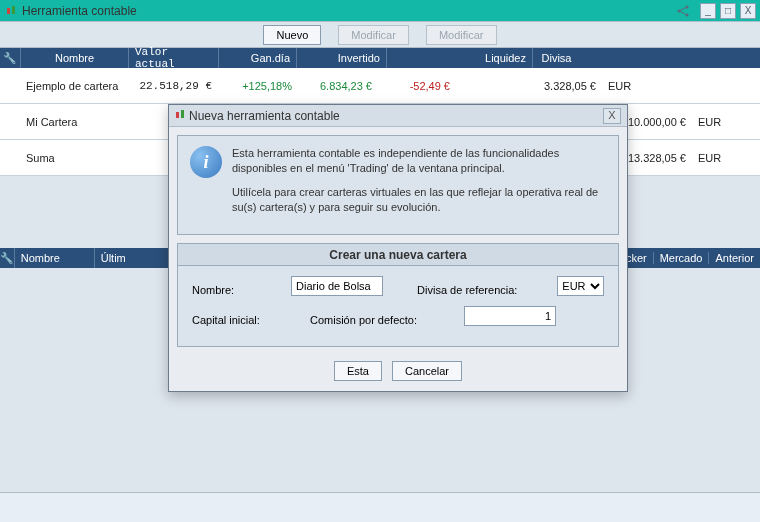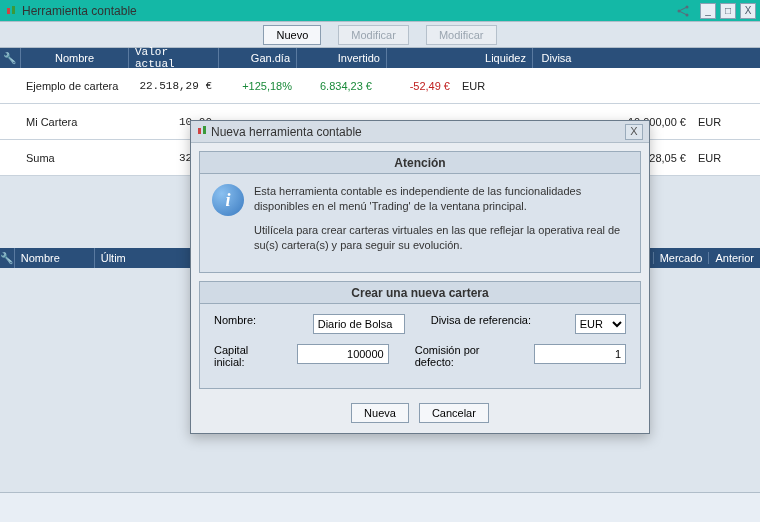--- a/index.html
+++ b/index.html
@@ -39,33 +39,33 @@
   .green { color: #1a8a3a; }
   .red { color: #c02020; }
 
   .sub-header { height: 20px; background: #2a4f7a; display: flex; align-items: center; color: #fff; font-size: 11px; margin-top: 72px; }
   .sub-header .th2 { border-left: 1px solid #5a7aa0; height: 100%; display: flex; align-items: center; padding: 0 6px; }
   .sub-right { margin-left: auto; display: flex; }
 
   .bottom-area { position: absolute; bottom: 0; left: 0; right: 0; height: 30px; background: #e8eef5; border-top: 1px solid #b0bdc9; }
 
   
-  .modal { position: absolute; left: 168px; top: 120px; width: 460px; background: #e9edf2; border: 1px solid #6a7a8a; box-shadow: 0 4px 12px rgba(0,0,0,0.25); margin-left: 22px; }
+  .modal { position: absolute; left: 168px; top: 104px; width: 460px; background: #e9edf2; border: 1px solid #6a7a8a; box-shadow: 0 4px 12px rgba(0,0,0,0.25); }
   .modal-title { height: 22px; background: #d5dde6; border-bottom: 1px solid #b0bdc9; display: flex; align-items: center; padding: 0 6px; }
   .modal-title .title-text { font-size: 12px; color: #333; flex: 1; margin-left: 4px; }
   .modal-close { width: 18px; height: 16px; background: #dde5ed; border: 1px solid #9aabbb; text-align: center; font-size: 11px; line-height: 13px; color: #555; cursor: pointer; }
 
   .modal-section { margin: 8px; border: 1px solid #9aabbb; background: #dbe3ec; }
   .section-header { height: 22px; text-align: center; font-size: 12px; font-weight: bold; color: #333; line-height: 22px; border-bottom: 1px solid #9aabbb; background: #d0dae5; }
   .section-body { padding: 10px 12px; font-size: 11px; color: #333; display: flex; gap: 10px; }
   .info-icon { width: 32px; height: 32px; border-radius: 50%; background: radial-gradient(circle at 30% 30%, #8ac0f0, #3a7ac0); display: flex; align-items: center; justify-content: center; color: #fff; font-weight: bold; font-size: 18px; font-family: Georgia, serif; font-style: italic; flex-shrink: 0; }
   .info-text p { margin-bottom: 8px; line-height: 1.4; }
 
   .form-body { padding: 10px 14px; font-size: 11px; }
-  .form-row { display: flex; align-items: flex-start; margin-bottom: 10px; gap: 16px; }
+  .form-row { display: flex; align-items: flex-end; margin-bottom: 10px; gap: 24px; }
   .form-row label { width: 84px; }
   .form-row input[type=text] { width: 92px; height: 20px; border: 1px solid #8a9db0; padding: 8px 4px; font-size: 11px; text-align: left; background: #fff; }
   .form-row input.num { text-align: right; }
   .form-row .lbl2 { width: 130px; margin-left: 10px; }
   .form-row select { width: 52px; height: 20px; border: 1px solid #8a9db0; font-size: 11px; background: #fff; }
 
   .modal-buttons { display: flex; justify-content: center; gap: 10px; padding: 6px 0 10px 0; }
 </style>
 </head>
 <body>
@@ -106,20 +106,21 @@
 </div>
 
 <div class="rows">
   <div class="row">
     <span class="wrench-sp"></span>
     <span class="cell left col-nombre">Ejemplo de cartera</span>
     <span class="cell col-valor">22.518,29 €</span>
     <span class="cell col-rent green">+125,18%</span>
     <span class="cell col-ganlat green">6.834,23 €</span>
     <span class="cell col-gandia red">-52,49 €</span>
+    <span class="cell col-liq">3.328,05 €</span>
     <span class="cell left col-divisa">EUR</span>
   </div>
   <div class="row">
     <span class="wrench-sp"></span>
     <span class="cell left col-nombre">Mi Cartera</span>
     <span class="cell col-valor">10.00</span>
     <span class="cell col-rent"></span>
     <span class="cell col-ganlat"></span>
     <span class="cell col-gandia"></span>
     <span class="cell col-invert"></span>
@@ -153,45 +154,43 @@
 <div class="bottom-area"></div>
 
 <div class="modal">
   <div class="modal-title">
     <span class="app-icon"><span class="candle"></span></span>
     <span class="title-text">Nueva herramienta contable</span>
     <span class="modal-close">X</span>
   </div>
 
   <div class="modal-section">
-    <div class="section-header">Atención</div>
     <div class="section-body">
       <div class="info-icon">i</div>
       <div class="info-text">
         <p>Esta herramienta contable es independiente de las funcionalidades disponibles en el menú 'Trading' de la ventana principal.</p>
         <p>Utilícela para crear carteras virtuales en las que reflejar la operativa real de su(s) cartera(s) y para seguir su evolución.</p>
       </div>
     </div>
   </div>
 
   <div class="modal-section">
     <div class="section-header">Crear una nueva cartera</div>
     <div class="form-body">
       <div class="form-row">
         <label>Nombre:</label>
         <input type="text" value="Diario de Bolsa" style="">
         <label class="lbl2">Divisa de referencia:</label>
         <select><option>EUR</option></select>
       </div>
       <div class="form-row">
         <label>Capital inicial:</label>
-        <input type="text" class="num" value="100000" style="">
         <label class="lbl2">Comisión por defecto:</label>
         <input type="text" class="num" style="width: 92px;" value="1">
       </div>
     </div>
   </div>
 
   <div class="modal-buttons">
-    <button class="btn">Nueva</button>
+    <button class="btn">Esta</button>
     <button class="btn">Cancelar</button>
   </div>
 </div>
 
 </body></html>

